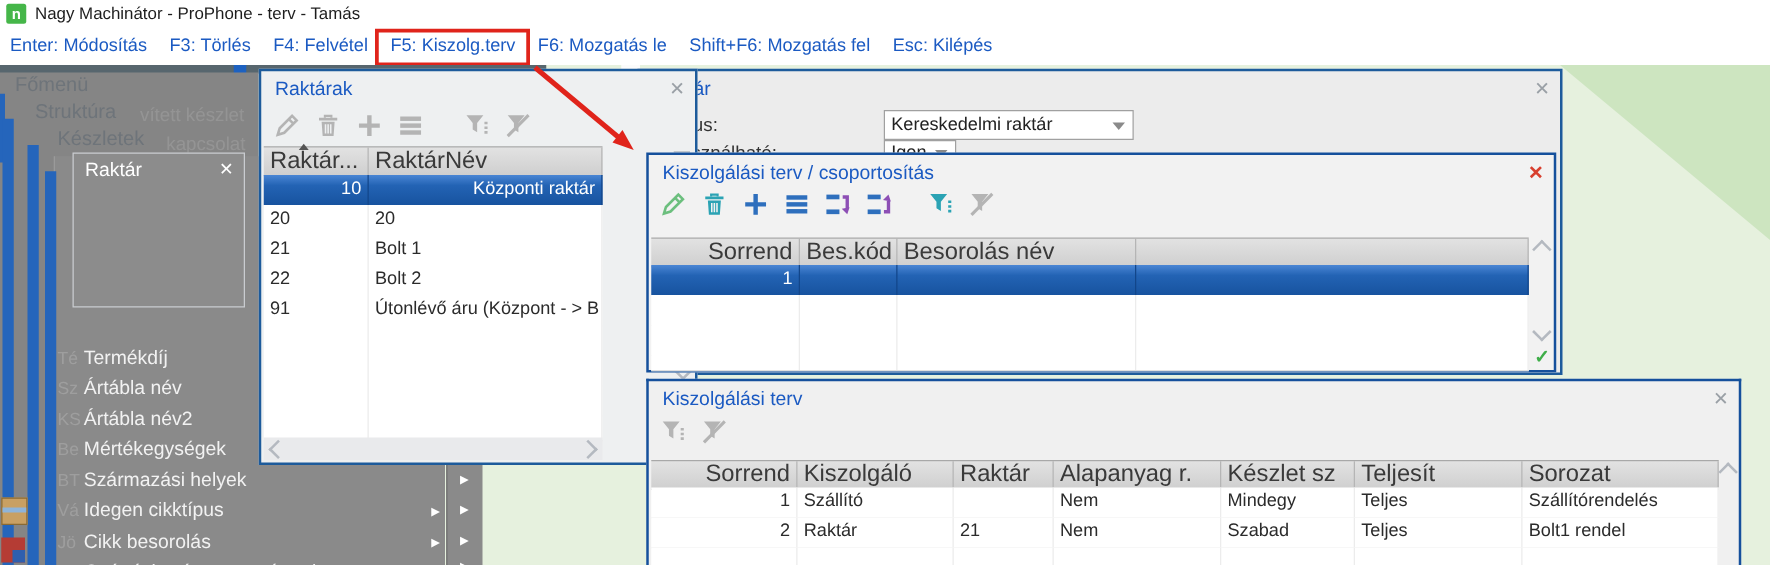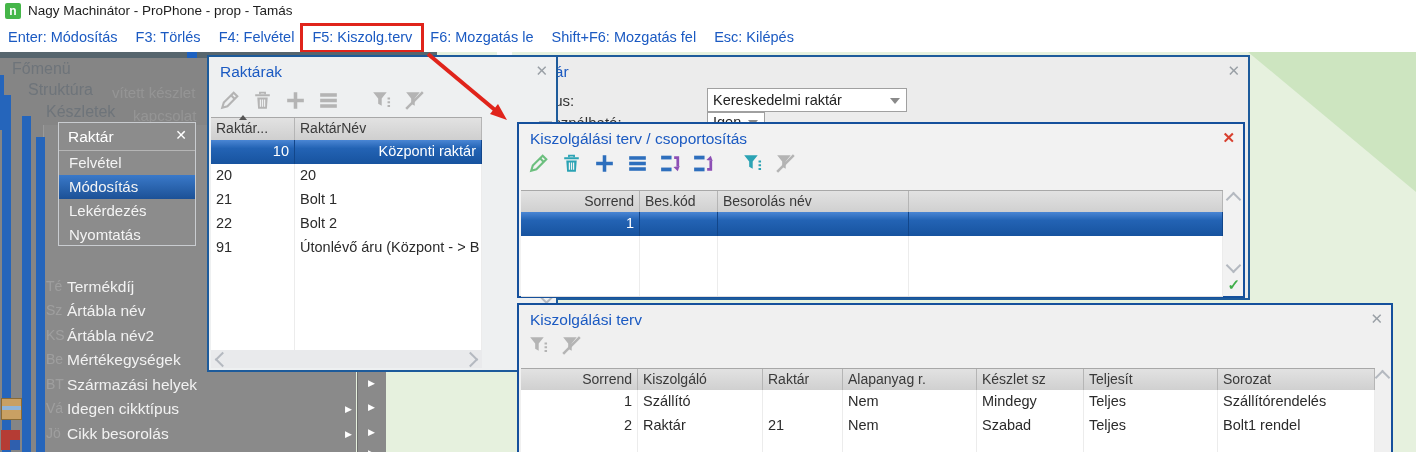--- a/index.html
+++ b/index.html
@@ -50,21 +50,21 @@
   .win-x{position:absolute;right:8px;top:5px;font-size:15px;color:#9aa0a6;}
   .win-x.red{color:#d8402f;font-weight:bold;}
   
   .tbar{position:absolute;display:flex;align-items:center;gap:8px;}
   .ic{width:25px;height:25px;display:block;}
   .ic-gray{color:#b4b4b4;} .ic-green{color:#6cbf7e;} .ic-teal{color:#2ba3b4;}
   .ic-blue{color:#2e6fbd;}
   
   .thead{position:absolute;display:flex;background:linear-gradient(#e2e2e2,#cfcfcf);
          border-top:1px solid #a8a8a8;border-bottom:1px solid #a8a8a8;}
-  .th{font-size:14px;color:#3a3a3a;line-height:21px;padding:0 5px;box-sizing:border-box;
+  .th{font-size:19px;color:#3a3a3a;line-height:21px;padding:0 5px;box-sizing:border-box;
       border-right:1px solid #b5b5b5;overflow:hidden;white-space:nowrap;}
   .trow{position:absolute;display:flex;background:#fff;border-bottom:1px solid #e0e0e0;}
   .td{font-size:14.5px;color:#2b2b2b;line-height:23px;padding:0 5px;box-sizing:border-box;
       border-right:1px solid #ececec;overflow:hidden;white-space:nowrap;}
   .trow.sel{background:linear-gradient(180deg,#4a86d4 0%,#2363b4 35%,#17539f 100%);}
   .trow.sel .td{color:#fff;border-right:1px solid #12468a;text-align:right;}
   .num{text-align:right;}
   
   .chv{width:9px;height:9px;border-left:2px solid #b4b9c0;border-top:2px solid #b4b9c0;display:block;}
   .up{transform:rotate(45deg);} .down{transform:rotate(225deg);}
@@ -88,21 +88,21 @@
   .sort-tri{position:absolute;width:0;height:0;border-left:4px solid transparent;
             border-right:4px solid transparent;border-bottom:5px solid #555;}
 </style>
 </head>
 <body>
 
 <div class="stage">
 
   <div class="titlebar">
     <div class="logo">n</div>
-    <div class="apptitle">Nagy Machinátor - ProPhone - prop - Tamás</div>
+    <div class="apptitle">Nagy Machinátor - ProPhone - terv - Tamás</div>
   </div>
 
   <div class="menubar">
     <span class="menuitem">Enter: Módosítás</span>
     <span class="menuitem">F3: Törlés</span>
     <span class="menuitem">F4: Felvétel</span>
     <span class="menuitem">
       <span>F5: Kiszolg.terv</span>
       <span class="f5box"></span>
     </span>
@@ -170,26 +170,20 @@
   <span class="sub-arrow" style="left:368px;top:402px;">▶</span>
   <span class="sub-arrow" style="left:368px;top:427px;">▶</span>
   <span class="sub-arrow" style="left:368px;top:448px;">▶</span>
 
   <div class="pkg"></div>
   <div class="prod"></div>
 
   <div class="popup">
     <span class="popup-title">Raktár</span>
     <span class="popup-x">✕</span>
-    <div class="popup-items">
-      <div class="popup-item">Felvétel</div>
-      <div class="popup-item sel">Módosítás</div>
-      <div class="popup-item">Lekérdezés</div>
-      <div class="popup-item">Nyomtatás</div>
-    </div>
   </div>
 
   <div class="white-sliver"></div>
 
   <div class="win" style="left:510px;top:55px;width:740px;height:245px;background:#ececec;">
     <span class="win-title">Raktár</span>
     <span class="win-x">✕</span>
     <span class="formlabel" style="left:22px;top:35px;">Tipus:</span>
     <div class="dd" style="left:195px;top:31px;width:200px;height:24px;">
       <span>Kereskedelmi raktár</span>

